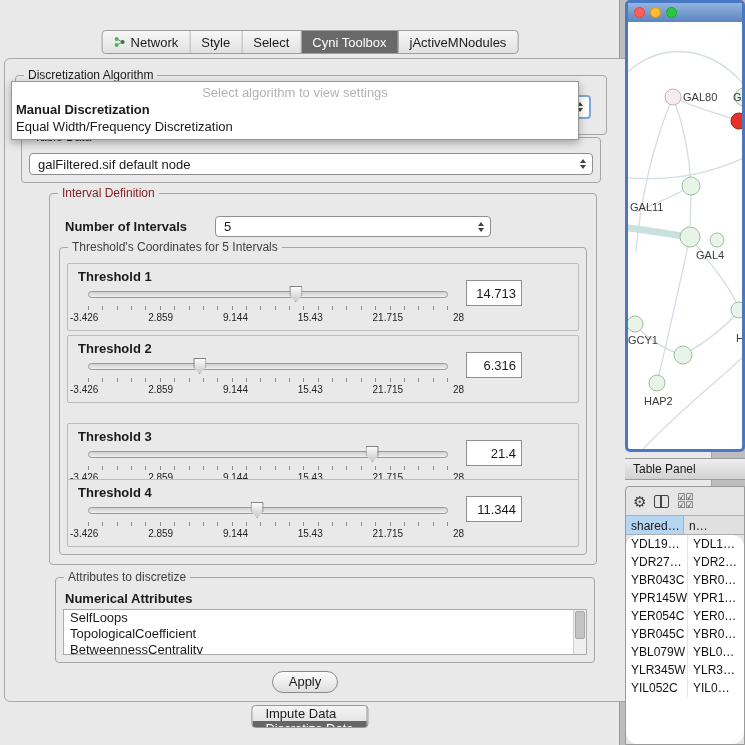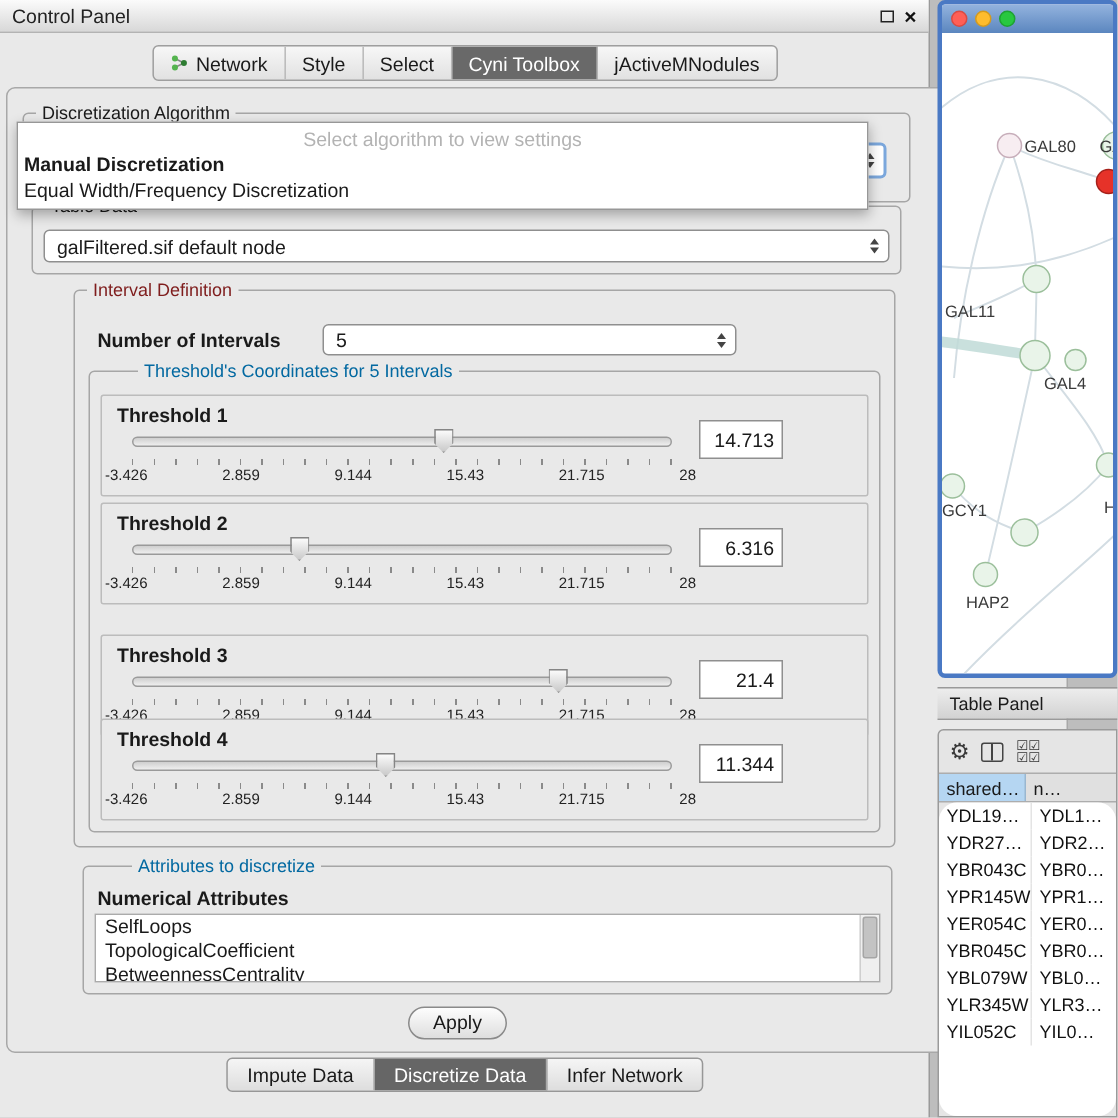--- a/index.html
+++ b/index.html
@@ -26,21 +26,21 @@
   .tab:last-child { border-right:none; }
   .tab.selected { background:#696969; color:#fff; }
 
   
   .main-panel { position:absolute; left:4px; top:58px; width:708px; height:644px;
                 border:1px solid #a8a8a8; border-radius:6px; background:#e9e9e9; }
   .group { position:absolute; border:1px solid #a6a6a6; border-radius:4px; }
   .group-title { position:absolute; top:-8px; left:8px; background:#e9e9e9; padding:0 4px;
                  font-size:12px; white-space:nowrap; }
   .gt-green { color:#7f1d1d; }
-  .gt-blue  { color:#0369a1;margin-left:24px; }
+  .gt-blue  { color:#404040; }
   .gt-black { color:#1a1a1a; }
 
   
   .combo { position:absolute; background:#fff; border:1px solid #8f8f8f; border-radius:4px;
            font-size:13px; padding-left:8px; display:flex; align-items:center; }
   .stepper { position:absolute; right:6px; top:50%; transform:translateY(-50%);
              display:flex; flex-direction:column; gap:2px; }
   .stepper .up   { width:0; height:0; border-left:3.5px solid transparent; border-right:3.5px solid transparent; border-bottom:4px solid #444; }
   .stepper .down { width:0; height:0; border-left:3.5px solid transparent; border-right:3.5px solid transparent; border-top:4px solid #444; }
   .algo-combo { left:18px; top:36px; width:568px; height:24px; border:2px solid #7ba7dc; z-index:2; }
@@ -82,21 +82,21 @@
   .attr-scroll-thumb { position:absolute; left:1px; right:1px; top:1px; height:28px;
                        background:#c3c3c3; border:1px solid #a5a5a5; border-radius:2px; }
 
   .apply-btn { position:absolute; left:267px; top:612px; width:66px; height:22px;
                border:1px solid #8a8a8a; border-radius:11px; background:linear-gradient(#fdfdfd,#dedede);
                font-size:13px; text-align:center; line-height:20px; }
 
   
   .bottom-tabs { position:absolute; top:705px; left:310px; transform:translateX(-50%);
                  display:flex; height:23px; border:1px solid #979797; border-radius:4px;
-                 background:linear-gradient(#f5f5f5,#ddd); overflow:hidden; }
+                 background:linear-gradient(#f5f5f5,#ddd); overflow:hidden;flex-direction:column; }
   .btab { display:flex; align-items:center; padding:0 13px; font-size:13px;
           border-right:1px solid #aaa; white-space:nowrap; }
   .btab:last-child { border-right:none; }
   .btab.selected { background:#666; color:#fff; }
 
   
   .net-window { position:absolute; left:625px; top:0; width:120px; height:452px;
                 border:3px solid #4a79c4; border-radius:5px; background:#fff; overflow:hidden; }
   .net-titlebar { height:19px; background:linear-gradient(#93b3de,#5b86bf);
                   display:flex; align-items:center; gap:5px; padding:0 6px; }
@@ -123,27 +123,20 @@
   .tw-header .hc2 { flex:1; padding:3px 0 0 5px; }
   .tw-body { background:#fff; height:209px;border-radius:12px; }
   .tw-row { display:flex; height:18px; font-size:12px; color:#111; }
   .tw-row .c1 { width:62px; padding:2px 0 0 5px; border-right:1px solid #e4e4e4; overflow:hidden; white-space:nowrap; }
   .tw-row .c2 { flex:1; padding:2px 0 0 5px; overflow:hidden; white-space:nowrap; }
 </style>
 </head>
 <body>
 
 <div class="control-panel">
-  <div class="cp-titlebar">
-    <span class="cp-title">Control Panel</span>
-    <span class="cp-win-icons">
-      <span class="icon-restore"></span>
-      <span class="icon-close">×</span>
-    </span>
-  </div>
 
   <div class="top-tabs">
     <div class="tab">
       <svg width="12" height="12" viewBox="0 0 12 12">
         <line x1="3" y1="3" x2="9" y2="6" stroke="#888" stroke-width="1"></line>
         <line x1="3" y1="9" x2="9" y2="6" stroke="#888" stroke-width="1"></line>
         <circle cx="3" cy="3" r="2" fill="#55b44f"></circle>
           <circle cx="3" cy="9" r="2" fill="#55b44f"></circle>
           <circle cx="9" cy="6" r="2" fill="#2e7d32"></circle>
       </svg>

